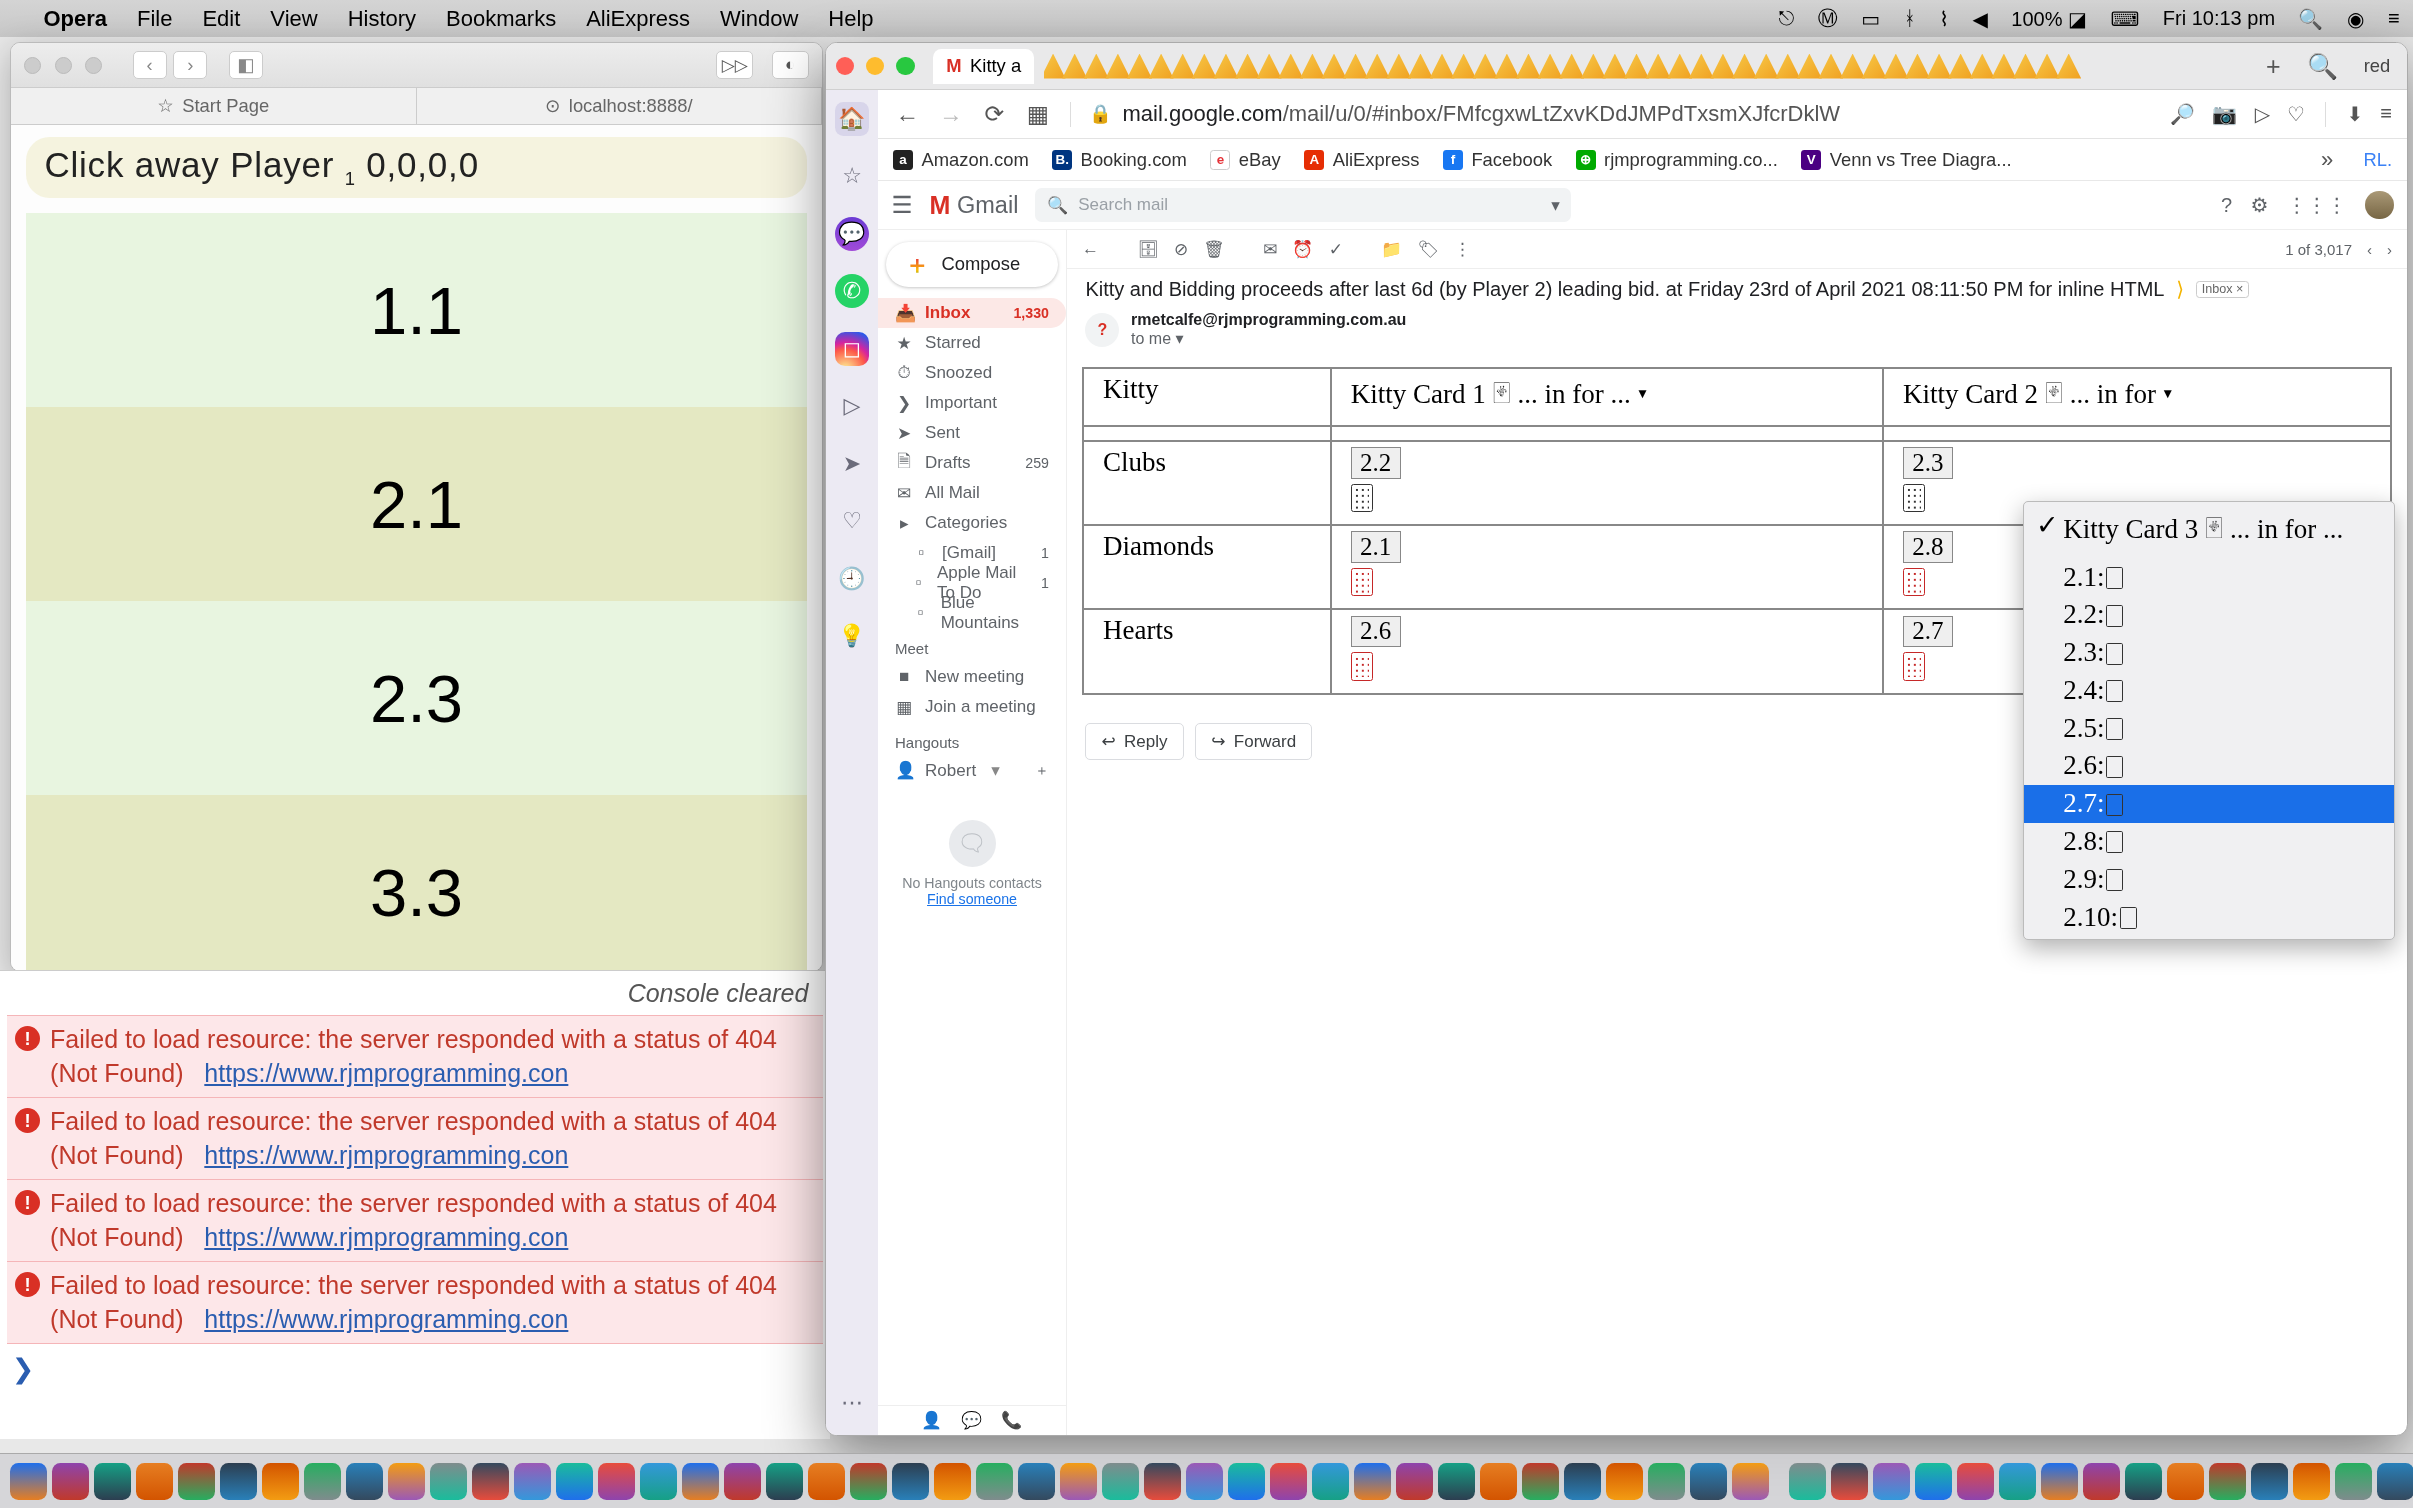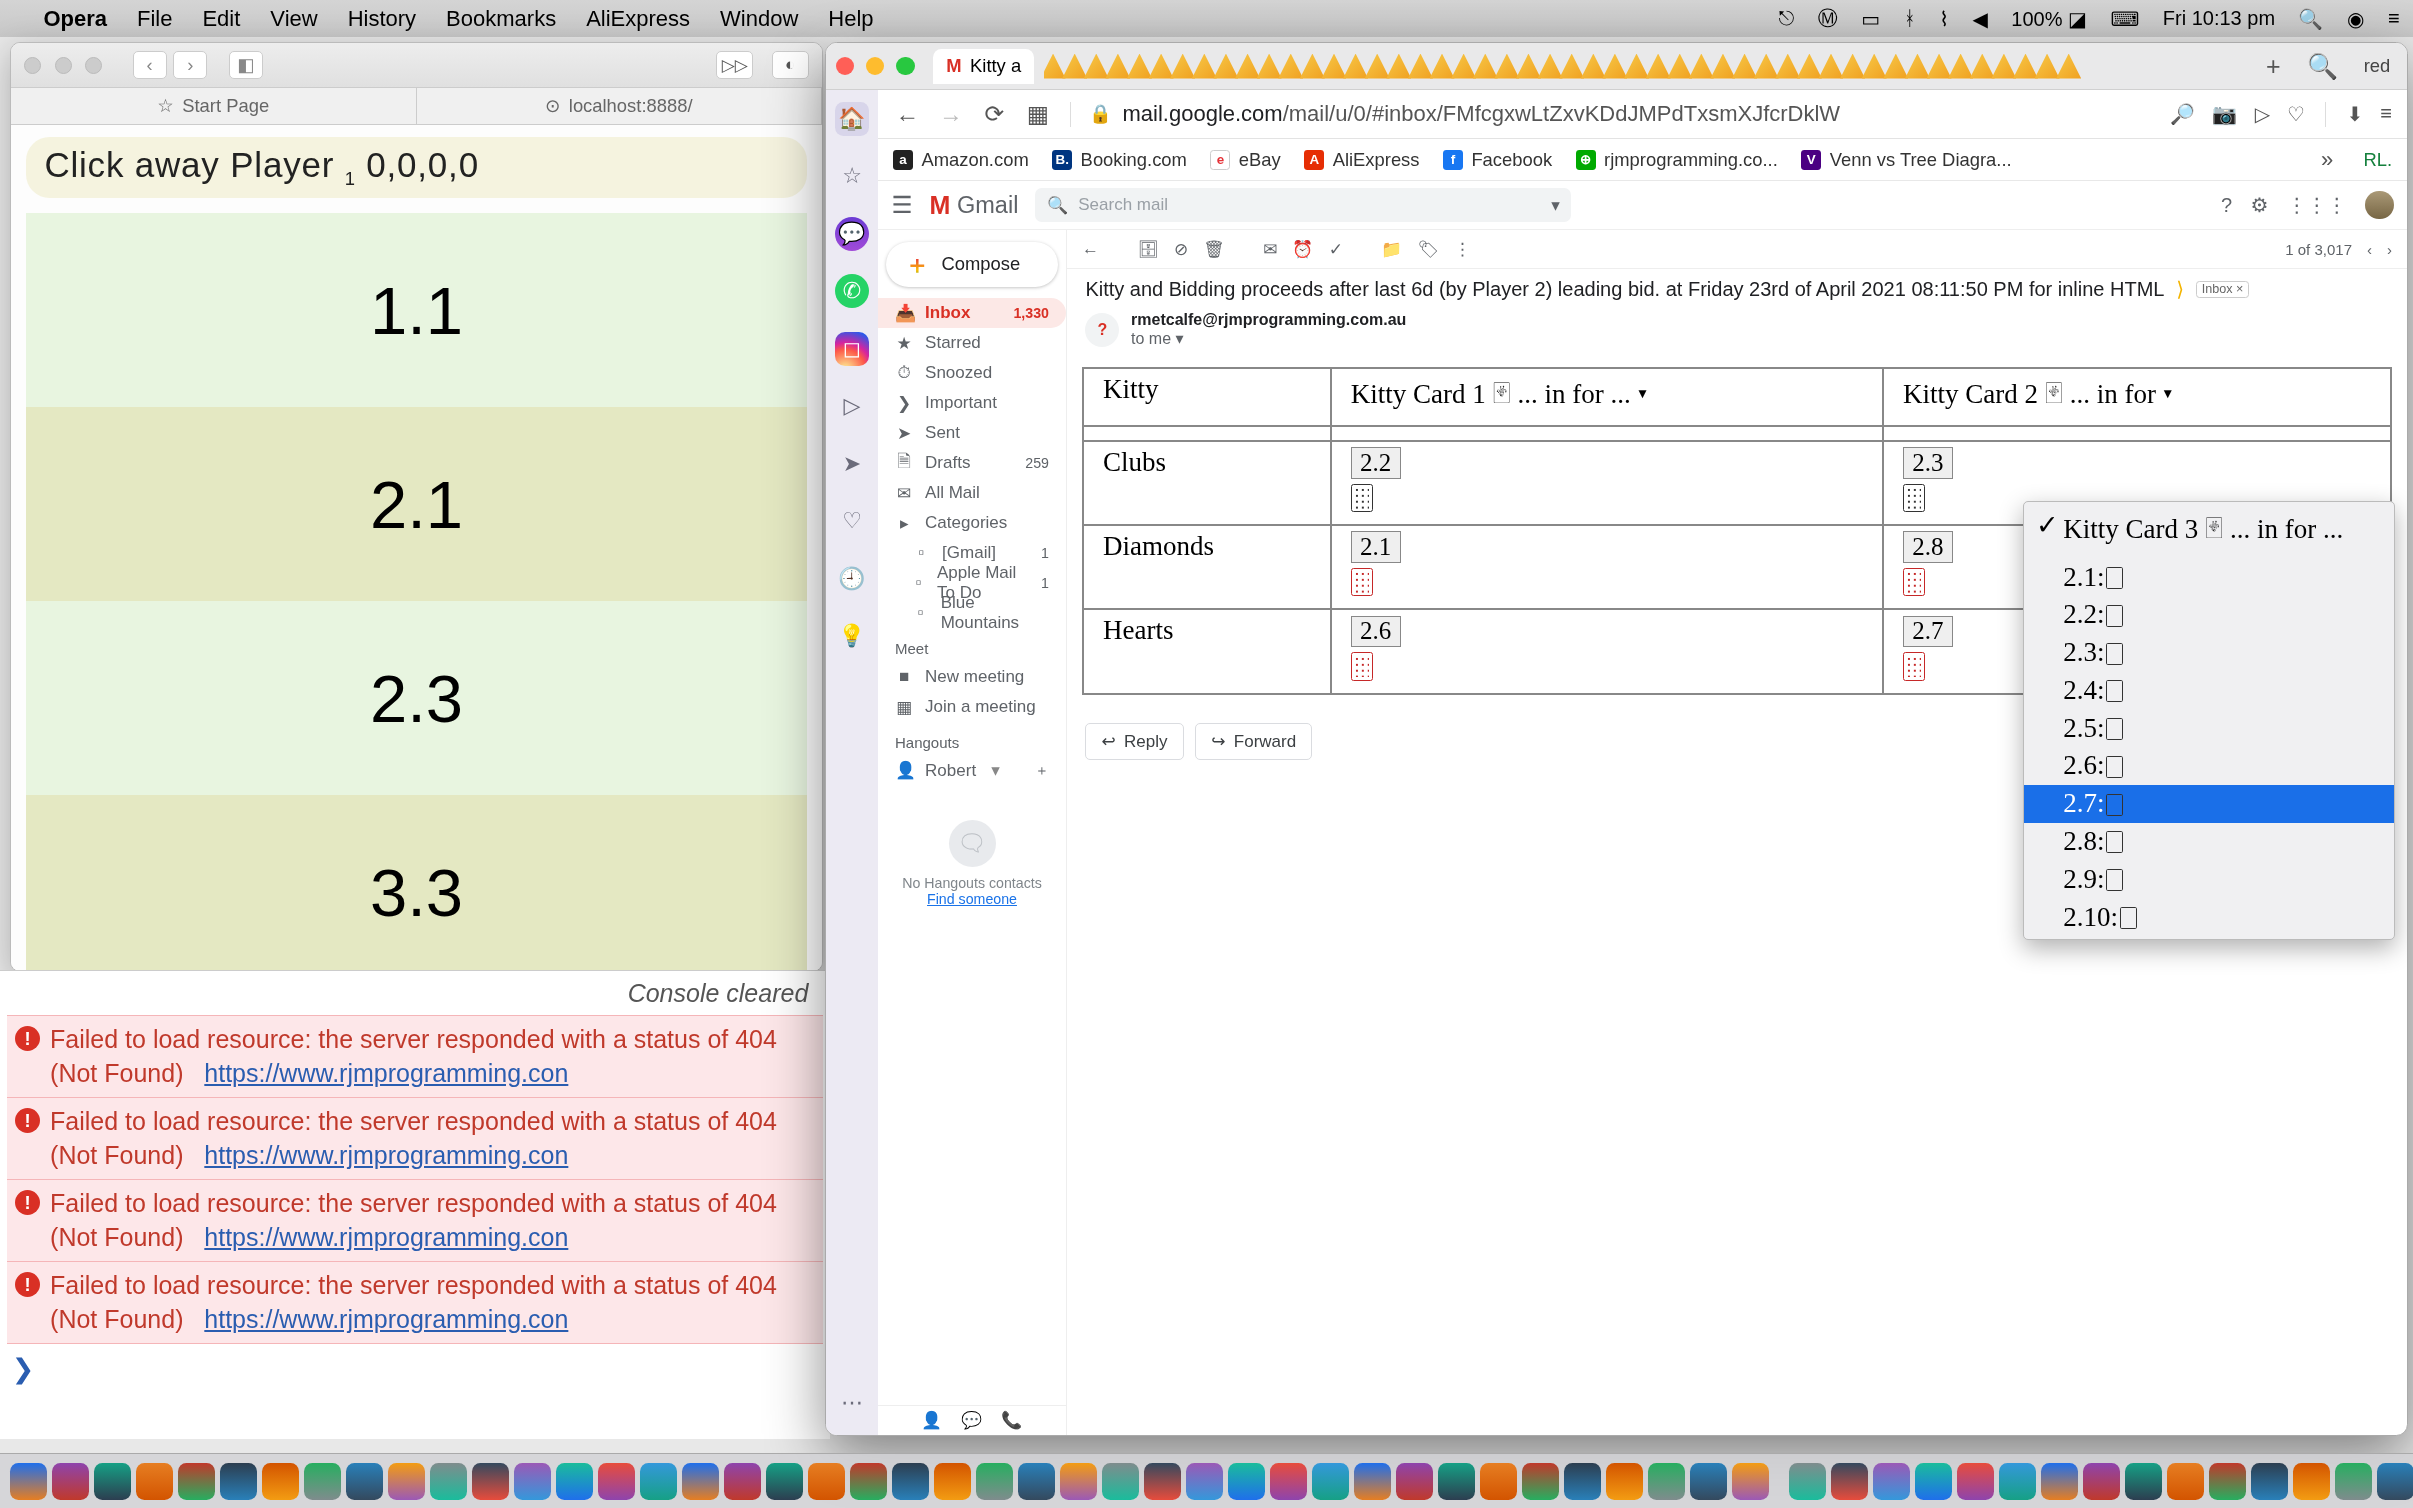--- a/index.html
+++ b/index.html
@@ -353,21 +353,21 @@
           </div>
         <div class="bm">
             <span class="ico" style="background:#0a0">⊕</span>
             <span>rjmprogramming.co...</span>
           </div>
         <div class="bm">
             <span class="ico" style="background:#4b0082">V</span>
             <span>Venn vs Tree Diagra...</span>
           </div>
         <div class="bm-more">»</div>
-        <span style="margin-left:6.7px;font-size:18.4px;color:#15803d">RL.</span>
+        <span style="margin-left:6.7px;font-size:18.4px;color:#3b82f6">RL.</span>
       </div>
 
       <div class="gmail">
         <div class="gm-bar">
           <span class="gm-ham">☰</span>
           <span class="gm-logo">
               <span class="m">M</span>
               <span>Gmail</span>
             </span>
           <div class="gm-search">

